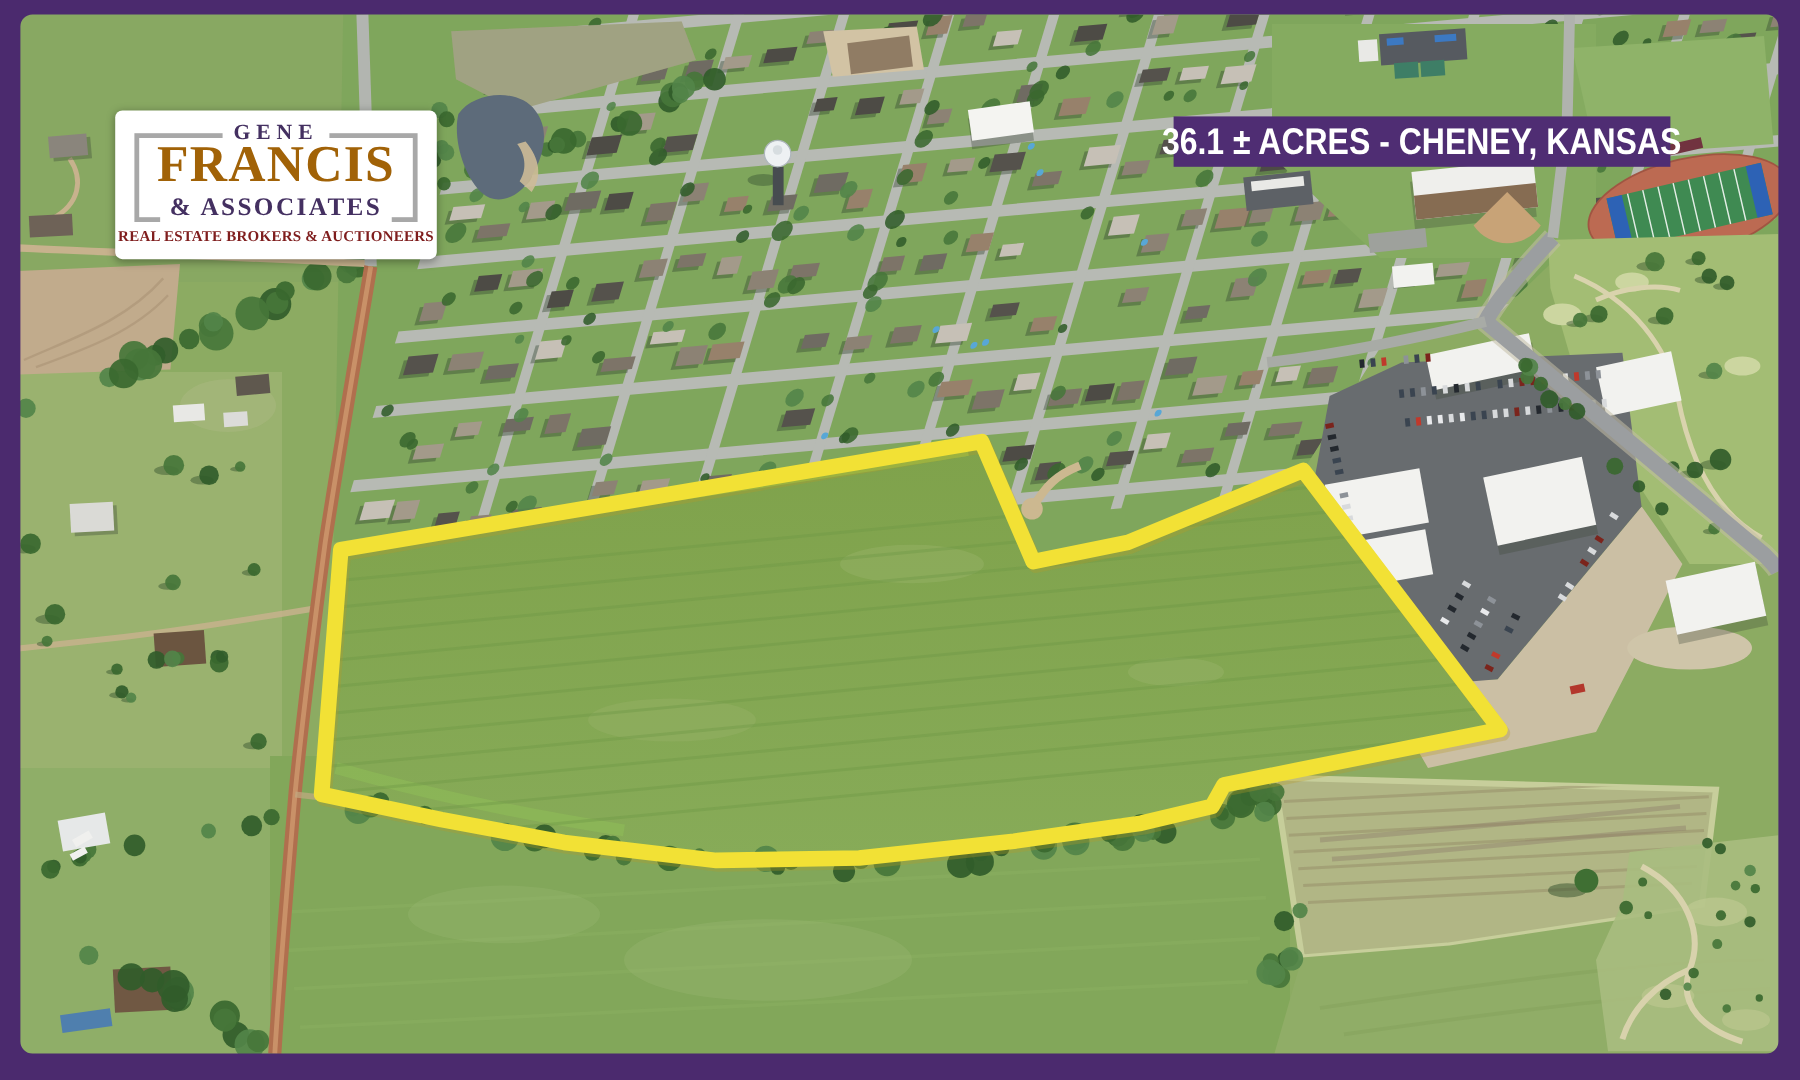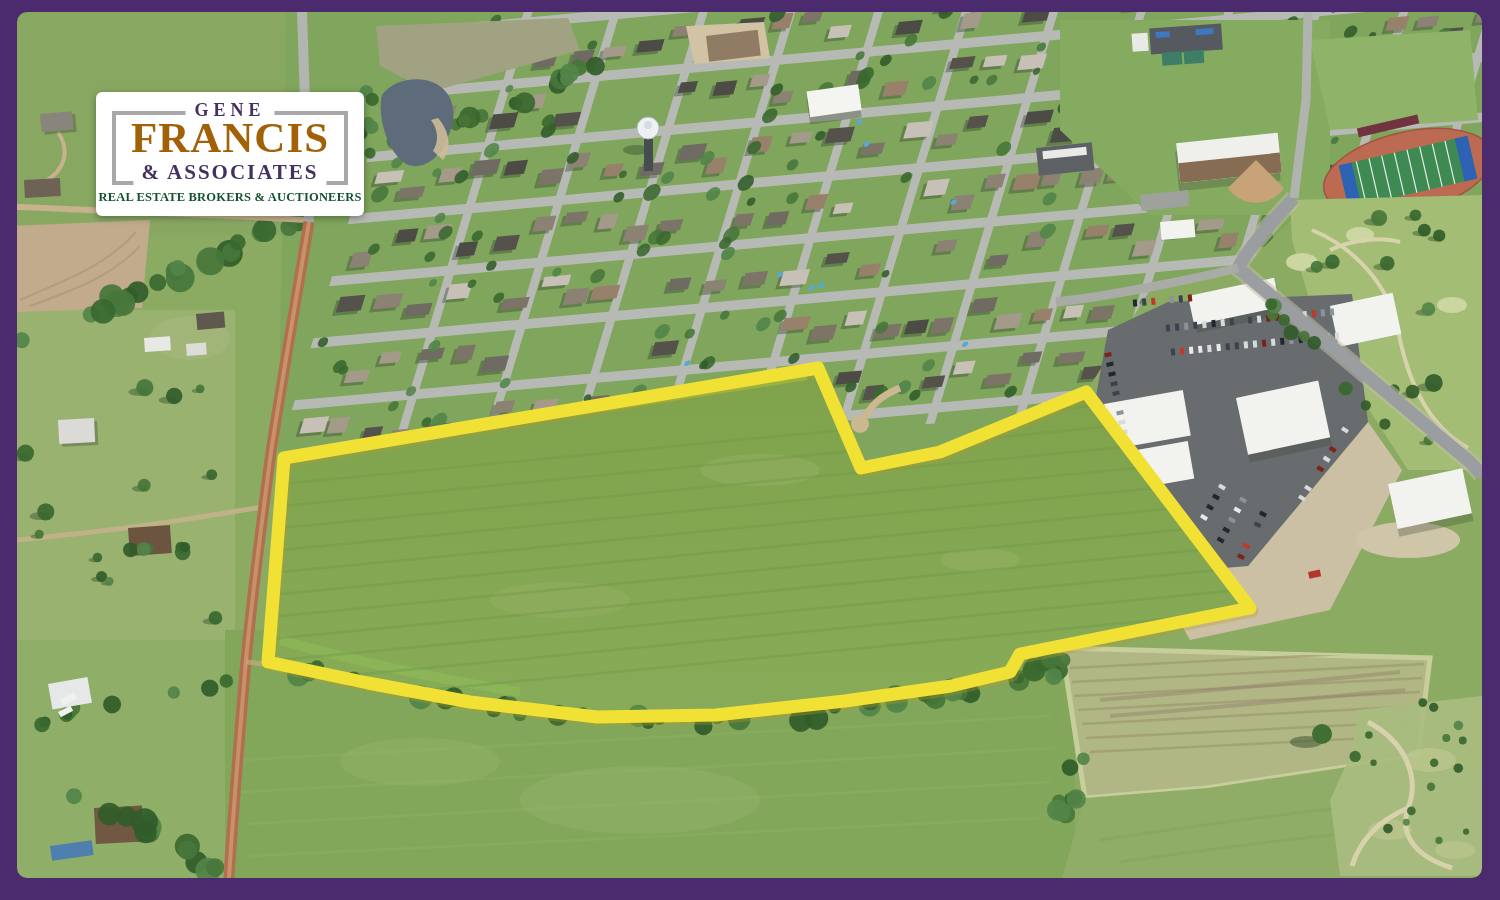--- a/index.html
+++ b/index.html
@@ -1121,17 +1121,20 @@
   <polygon fill="none" stroke="#f2e135" stroke-width="13" stroke-linejoin="round" points="268,662 284,458 818,368 861,468 940,452 1086,392 1250,608 1020,654 1010,672 951,686 845,701 716,715 597,717 470,702 368,683"></polygon>
 
   <path fill-rule="evenodd" d="M0,0 H1500 V900 H0 Z M27,12 H1472 a10,10 0 0 1 10,10 V868 a10,10 0 0 1 -10,10 H27 a10,10 0 0 1 -10,-10 V22 a10,10 0 0 1 10,-10 Z" fill="#4b2a6e"></path>
 </svg>
 
 <div class="logo-card" style="background: rgb(255, 255, 255);">
   <div class="logo-frame" style="border-color: rgb(168, 168, 168);"></div>
   <div class="logo-top" style="color: rgb(68, 48, 97); background: rgb(255, 255, 255);">GENE</div>
   <div class="logo-name" style="color: #a16207;">FRANCIS</div>
   <div class="logo-sub" style="color: rgb(68, 48, 97); background: rgb(255, 255, 255); font-family: Liberation Serif, serif;">&amp; ASSOCIATES</div>
-  <div class="logo-tag" style="color: #14532d;">REAL ESTATE BROKERS &amp; AUCTIONEERS</div>
+  <div class="logo-tag" style="color: #7f1d1d;">REAL ESTATE BROKERS &amp; AUCTIONEERS</div>
 </div>
 
-
+<div class="banner" style="background: rgb(79, 45, 115); color: rgb(255, 255, 255);">
+  <span>36.1 ± ACRES - CHENEY, KANSAS</span>
 </div>
 
+</div>
+
 </body></html>

